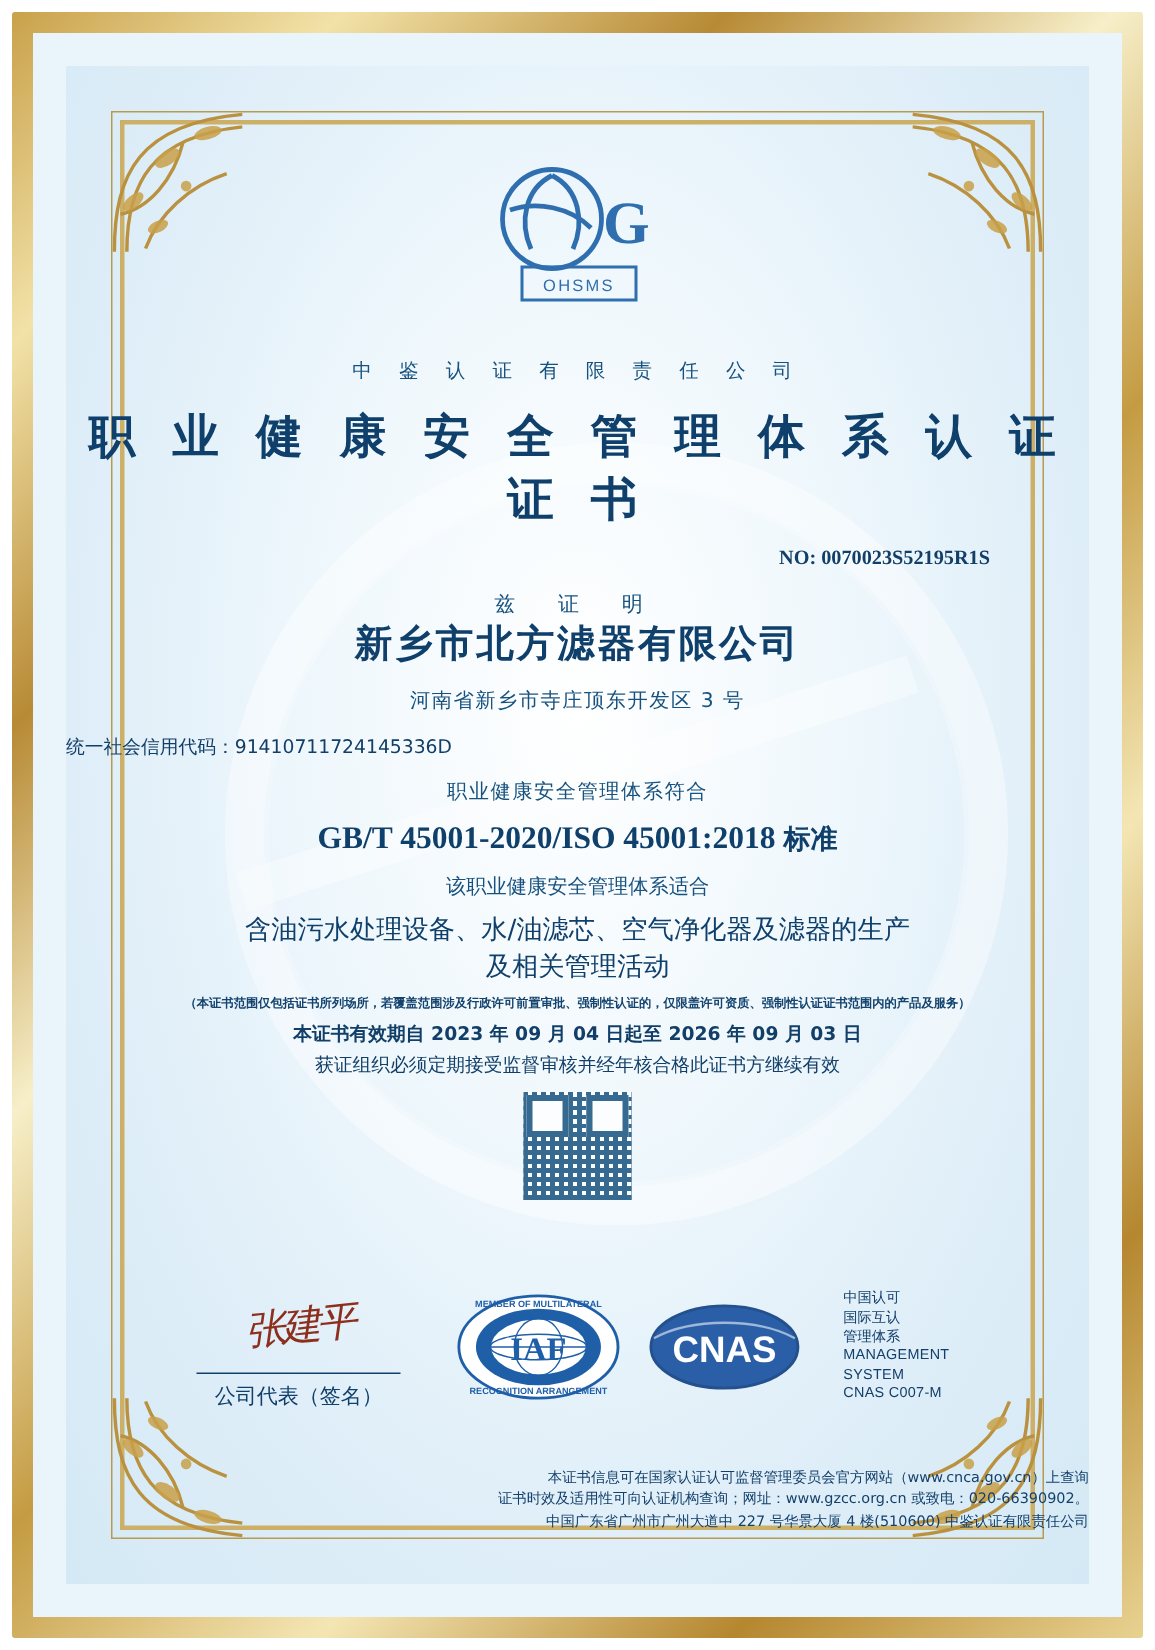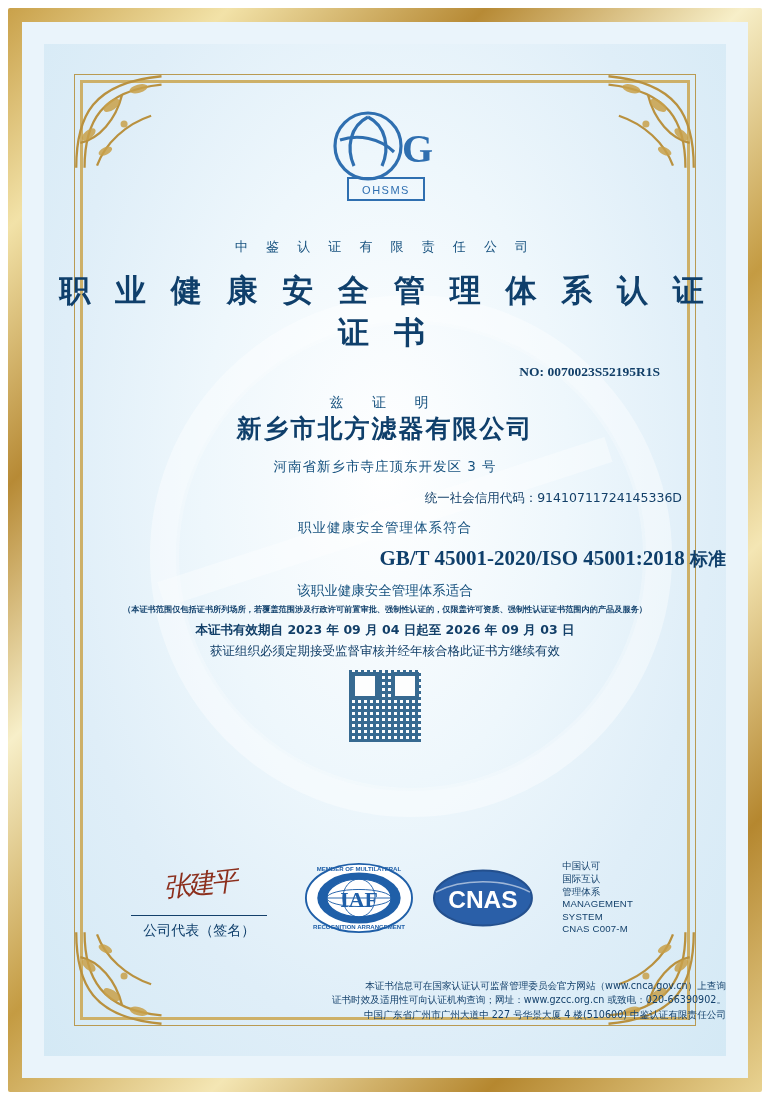--- a/index.html
+++ b/index.html
@@ -122,40 +122,39 @@
   }
   .address{
     margin-top:13px;
     font-size:13.5px;
     letter-spacing:1px;
     color:#17527f;
     font-family:"DejaVu Sans",sans-serif;
   }
   .credit-code{
     margin-top:14px;
-    text-align:right;
+    text-align:left;
     padding-right:44px;
     font-size:12.5px;
     color:#123f68;
     font-family:"DejaVu Sans",sans-serif;
   }
   .conform{
     margin-top:12px;
     font-size:13.5px;
     letter-spacing:1px;
     color:#17527f;
     font-family:"DejaVu Sans",sans-serif;
   }
   .standard{
     margin-top:9px;
     font-size:21px;
     font-weight:bold;
     color:#0f3f6b;
     font-family:"Liberation Serif",serif;
-    text-align:right;
   }
   .standard .suffix{
     font-family:"DejaVu Sans",sans-serif;
     font-size:18px;
   }
   .scope-lead{
     margin-top:11px;
     font-size:13.5px;
     color:#17527f;
     font-family:"DejaVu Sans",sans-serif;
@@ -353,20 +352,24 @@
       <div class="hereby">兹 证 明</div>
       <div class="company">新乡市北方滤器有限公司</div>
       <div class="address">河南省新乡市寺庄顶东开发区 3 号</div>
       <div class="credit-code">统一社会信用代码：91410711724145336D</div>
       <div class="conform">职业健康安全管理体系符合</div>
       <div class="standard">
         <span>GB/T 45001-2020/ISO 45001:2018</span>
         <span class="suffix">标准</span>
       </div>
       <div class="scope-lead">该职业健康安全管理体系适合</div>
+      <div class="scope">
+        <div>含油污水处理设备、水/油滤芯、空气净化器及滤器的生产</div>
+        <div>及相关管理活动</div>
+      </div>
       <div class="note">（本证书范围仅包括证书所列场所，若覆盖范围涉及行政许可前置审批、强制性认证的，仅限盖许可资质、强制性认证证书范围内的产品及服务）</div>
       <div class="dates">
         <div class="bold">本证书有效期自 2023 年 09 月 04 日起至 2026 年 09 月 03 日</div>
         <div>获证组织必须定期接受监督审核并经年核合格此证书方继续有效</div>
       </div>
       <div class="qr"></div>
     </div>
 
     <div class="sign-row">
       <div class="sign-left">

